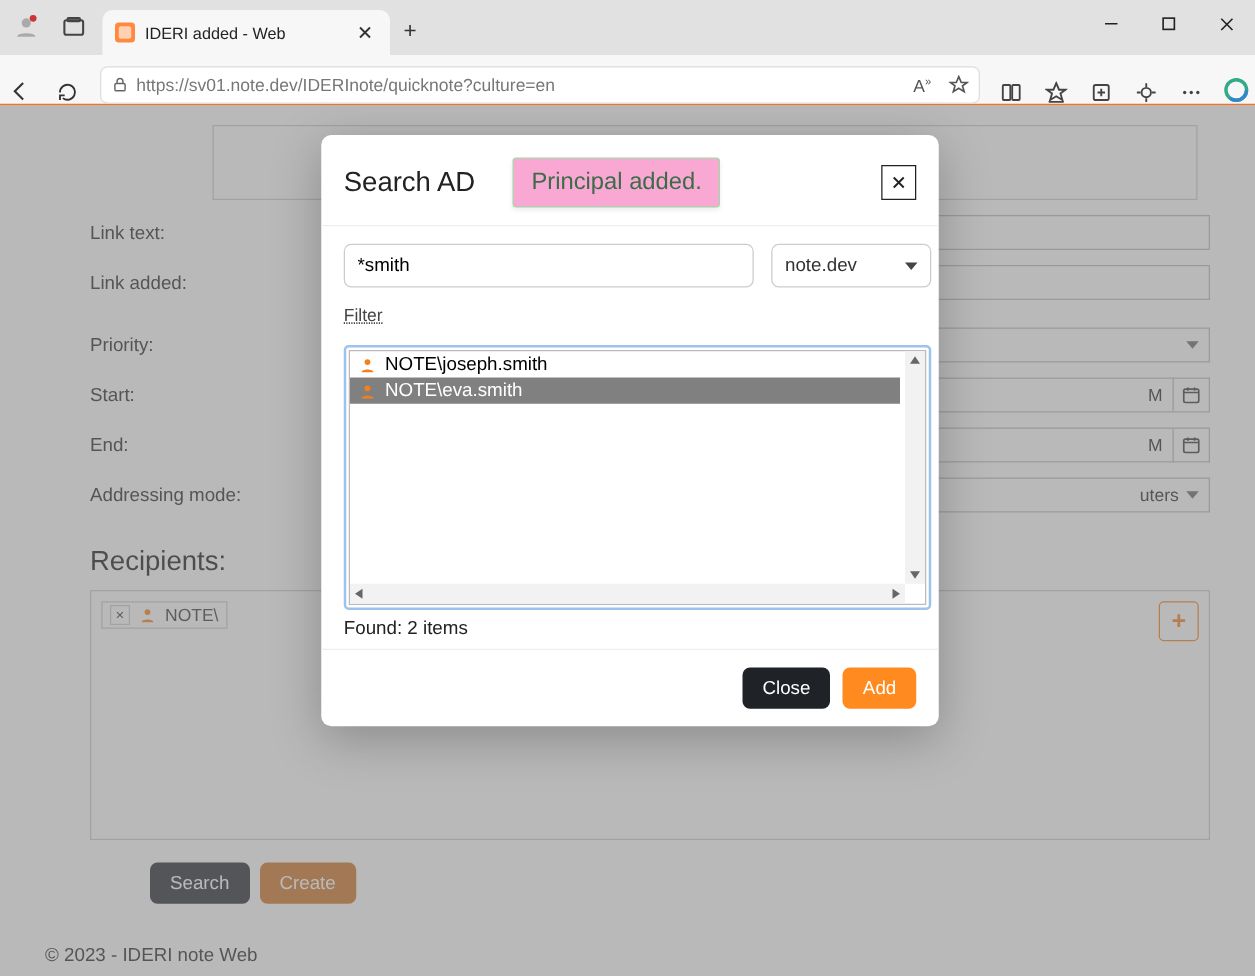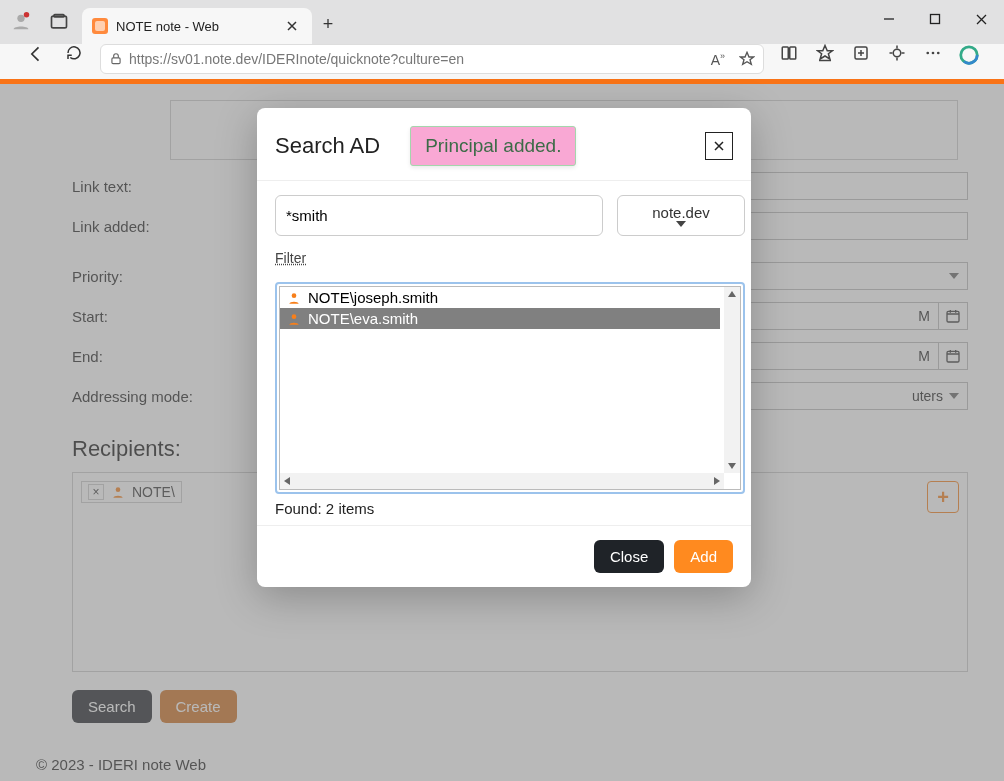--- a/index.html
+++ b/index.html
@@ -75,24 +75,24 @@
     width: 46px; height: 38px;
     display:flex;align-items:center;justify-content:center;
     color:#222;
   }
 
   
   .toolbar {
     height: 40px;
     background: #f7f7f7;
     display: flex;
-    align-items: flex-start;
+    align-items: flex-end;
     gap: 14px;
-    padding: 0 24px;
-    border-bottom: 5px solid #f97316;
+    padding: 0 4px;
+    border-bottom: 1px solid #f97316;
   }
   .toolbar .nav-btn { width:24px; color:#444; display:flex;justify-content:center;}
   .addrbar {
     flex: 1;
     height: 30px;
     border: 1px solid #ddd;
     border-radius: 6px;
     display: flex;
     align-items: center;
     padding: 0 8px;
@@ -203,21 +203,21 @@
     display:flex;
     gap:8px;
   }
   .btn {
     padding: 8px 16px;
     border-radius:6px;
     border:none;
     font-size:15px;
     cursor:pointer;
   }
-  .btn-dark { background:#1f2328; color:#fff;}
+  .btn-dark { background:#1f2328; color:#fff;margin-left:48px;}
   .btn-orange { background:#cf6f1f; color:#fff;}
   .footer {
     position:absolute;
     bottom:8px; left:36px;
     color:#222;
     font-size:15px;
   }
 
   
   .dim {
@@ -272,21 +272,20 @@
   .domain-select {
     width: 128px;
     border:1px solid #ccc;
     border-radius:6px;
     padding: 8px 10px;
     display:flex;
     align-items:center;
     justify-content:space-between;
     font-size:15px;
     color:#333;
-    flex-direction:column;
   }
   .domain-select .chev {
     border-left:5px solid transparent;
     border-right:5px solid transparent;
     border-top:6px solid #444;
   }
   .filter-link {
     display:inline-flex;
     align-items:flex-start;
     gap:4px;
@@ -365,21 +364,21 @@
     </div>
     <div class="tablist-icon">
       <svg width="20" height="20" viewBox="0 0 24 24" fill="none" stroke="#444" stroke-width="2">
           <rect x="3" y="5" width="18" height="14" rx="2"></rect>
           <rect x="6" y="3" width="12" height="3" rx="1"></rect>
         </svg>
     </div>
   </div>
   <div class="tab">
     <span class="favicon"></span>
-    <span class="tab-title">NOTE note - Web</span>
+    <span class="tab-title">IDERI added - Web</span>
     <span class="tab-close">
       <svg width="12" height="12" viewBox="0 0 12 12">
           <path d="M2 2l8 8M10 2l-8 8" stroke="#333" stroke-width="1.5"></path>
         </svg>
     </span>
   </div>
   <div class="new-tab">+</div>
   <div class="window-controls">
     <div class="wc">
         <svg width="12" height="12">

